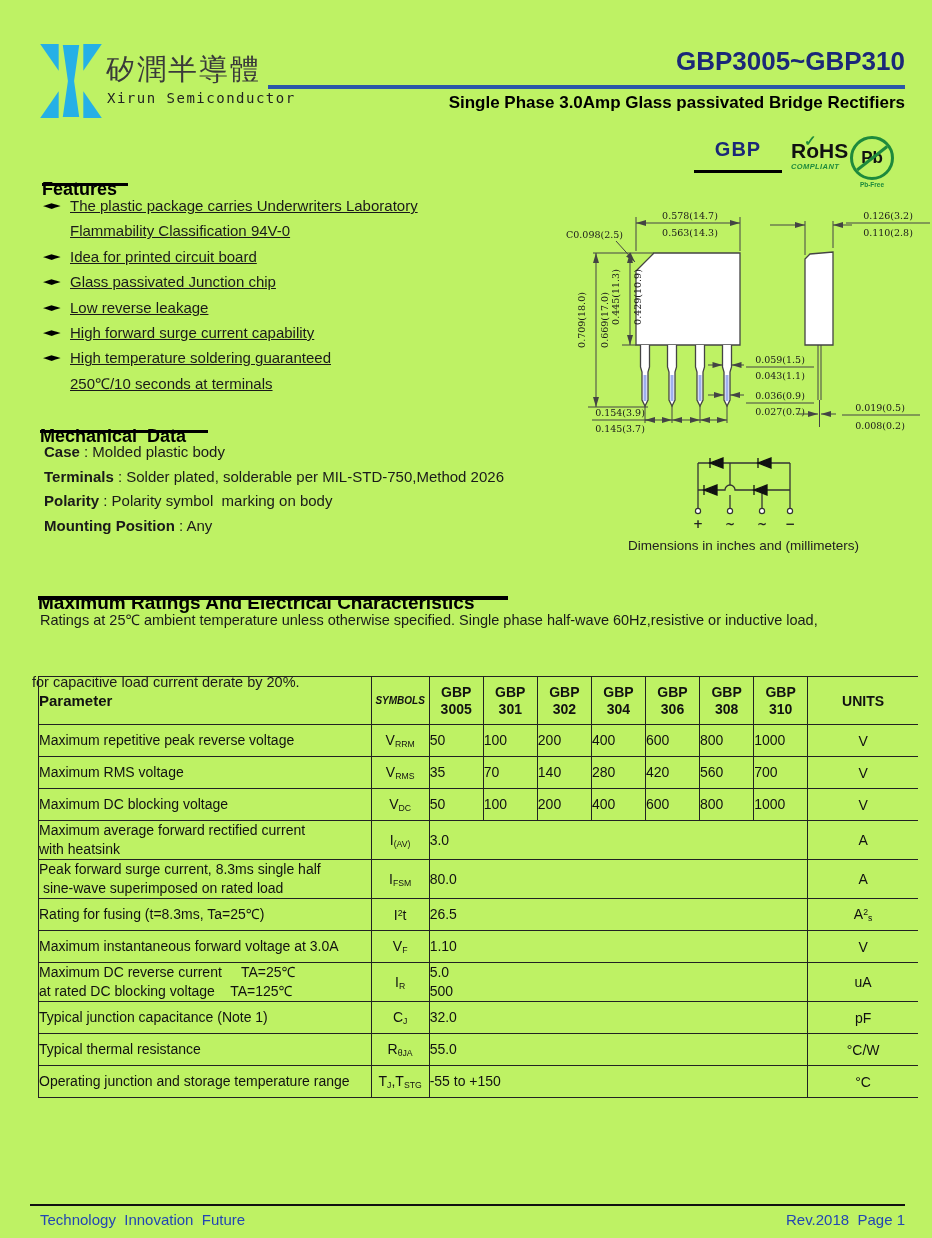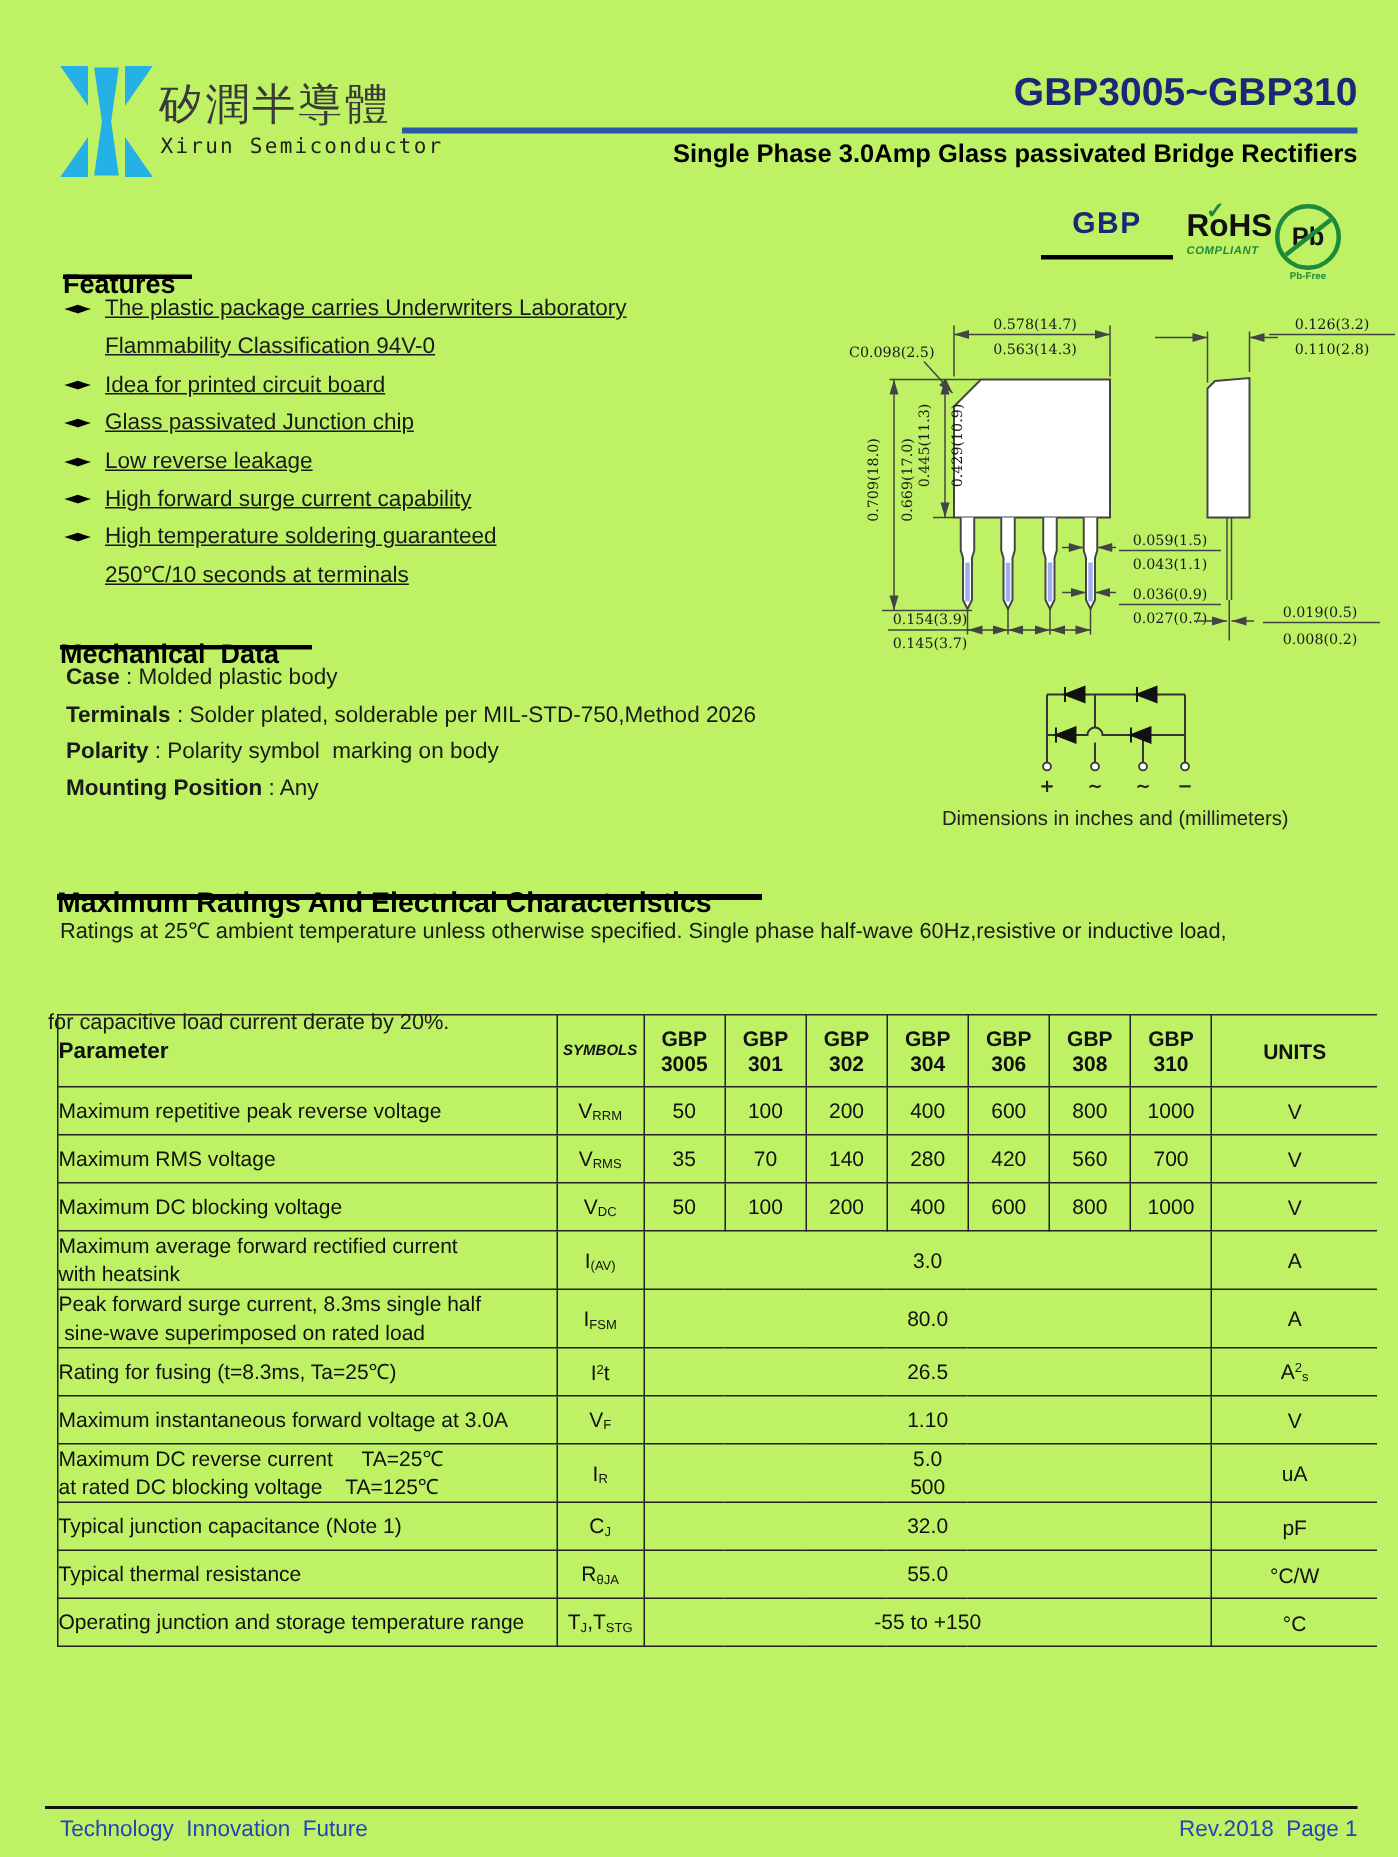--- a/index.html
+++ b/index.html
@@ -66,21 +66,21 @@
   table.ratings .last{border-right:none;}
   thead tr{height:48px;}
   tbody tr{height:32px;}
   tbody tr.tall{height:36px;}
   th.c-param{text-align:left;padding-left:10px;font-size:15px;font-weight:bold;}
   th.c-sym{font-size:10px;font-style:italic;font-weight:bold;}
   th.c-model{font-size:14px;font-weight:bold;text-align:center;line-height:17px;}
   th.c-units{font-size:14px;font-weight:bold;text-align:center;}
   td.c-param{font-size:14px;text-align:left;padding-left:8px;white-space:pre;line-height:19px;}
   td.c-sym{font-size:14px;text-align:center;}
-  td.c-val{font-size:14px;text-align:center;line-height:19px;margin-top:28px;}
+  td.c-val{font-size:14px;line-height:19px;margin-top:28px;}
   td.c-unit{font-size:14px;text-align:center;}
   .sub{font-size:62%;vertical-align:-18%;}
   .sup{font-size:62%;vertical-align:42%;}
 
   
   .note{left:40px;top:1136px;font-size:13.5px;color:#1a1a1a;}
   .note b{font-size:14px;}
   .footer-line{left:30px;top:1204px;width:875px;height:2px;background:#111;}
   .footer-left{left:40px;top:1211px;font-size:15px;color:#2346b4;white-space:pre;}
   .footer-right{right:27px;top:1211px;font-size:15px;color:#2346b4;white-space:pre;}

